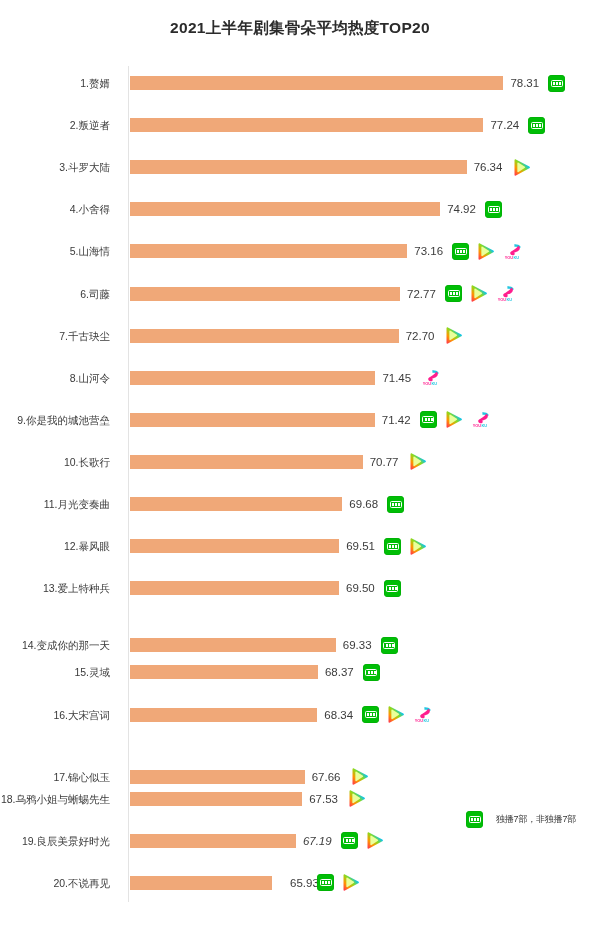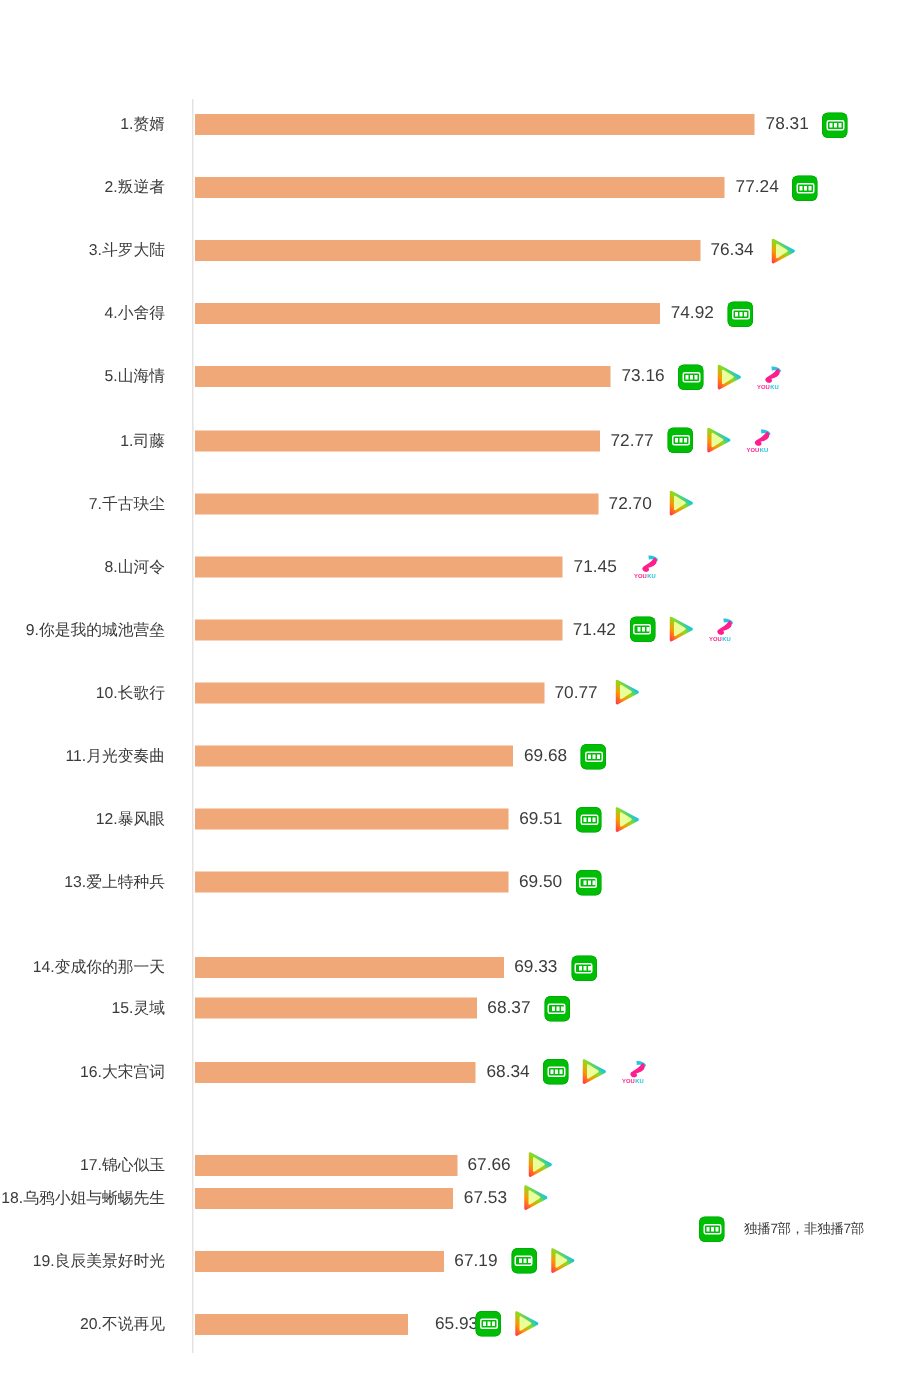--- a/index.html
+++ b/index.html
@@ -90,20 +90,21 @@
   .legend-ico{width:22px;display:flex;align-items:center;justify-content:flex-start;}
   .legend-text{
     font-size:9px;color:#3a3a3a;white-space:nowrap;letter-spacing:-.2px;
   }
 </style>
 </head>
 <body>
 
 <div class="chart-wrap">
 
+  <div class="chart-title">2021上半年剧集骨朵平均热度TOP20</div>
 
   <div class="plot">
     <div class="axis-line"></div>
     <div id="rows">
         <div class="row" style="top: 12px;">
           <div class="cat-label">1.赘婿</div>
           <div class="bar" style="width: 373.387px;"></div>
           <div class="bar-value" style="left: 510.387px;">78.31</div>
           <div class="icons" style="left: 548.387px;">
             <span class="ico ico-iqiyi">
@@ -181,21 +182,21 @@
                 <path d="M14.5 1.5 C17.5 1.2 20.5 2.2 21.8 4.2 C22.6 5.4 21.2 6.4 20.1 5.6 C18.6 4.5 16.6 4.2 14.9 4.8 Z" fill="#23c6e0"></path>
                 <path d="M19.6 3.2 C21.4 4.4 21.6 6.6 20.3 8.2 C18.6 10.3 15.1 11.3 11.2 11.9 C10.1 12.1 9.6 10.9 10.5 10.3 C13.6 8.4 16.9 6.4 18.3 4.3 Z" fill="#ff1e8e"></path>
                 <path d="M10.6 10.6 C12.6 10.0 14.4 10.6 14.9 12.0 C15.4 13.5 14.1 14.7 12.3 14.4 C10.7 14.1 9.6 12.8 9.7 11.7 Z" fill="#ff1e8e"></path>
                 <text x="3.2" y="19" font-family="Liberation Sans, sans-serif" font-size="4.6" font-weight="bold" fill="#ff1e8e">YOU</text>
                 <text x="13.6" y="19" font-family="Liberation Sans, sans-serif" font-size="4.6" font-weight="bold" fill="#23c6e0">KU</text>
               </svg>
             </span>
           </div>
         </div>
         <div class="row" style="top: 222.5px;">
-          <div class="cat-label">1.司藤</div>
+          <div class="cat-label">6.司藤</div>
           <div class="bar" style="width: 270.01px;"></div>
           <div class="bar-value" style="left: 407.01px;">72.77</div>
           <div class="icons" style="left: 445.01px;">
             <span class="ico ico-iqiyi">
               <i></i>
             </span>
             <span class="ico ico-tencent">
               <svg viewBox="0 0 20 18" width="19" height="17">
                 <defs>
                   <linearGradient id="tg3" x1="0" y1="1" x2="1" y2="0">
@@ -454,21 +455,21 @@
                 </defs>
                 <path d="M2.6 1.2 C2.6 0.4 3.4 0 4.1 0.4 L18.3 7.9 C19.1 8.3 19.1 9.5 18.3 9.9 L4.1 17.5 C3.4 17.9 2.6 17.4 2.6 16.6 Z" fill="url(#tg10)"></path>
                 <path d="M5.6 4.3 C5.6 3.8 6.1 3.5 6.5 3.7 L13.6 8.2 C14 8.5 14 9.1 13.6 9.3 L6.5 13.9 C6.1 14.1 5.6 13.8 5.6 13.3 Z" fill="#eaff9a"></path>
               </svg>
             </span>
           </div>
         </div>
         <div class="row" style="top: 769.8px;">
           <div class="cat-label">19.良辰美景好时光</div>
           <div class="bar" style="width: 165.887px;"></div>
-          <div class="bar-value" style="left: 302.887px;">67.19</div>
+          <div class="bar-value" style="left: 302.887px; font-style: italic;">67.19</div>
           <div class="icons" style="left: 340.887px;">
             <span class="ico ico-iqiyi">
               <i></i>
             </span>
             <span class="ico ico-tencent">
               <svg viewBox="0 0 20 18" width="19" height="17">
                 <defs>
                   <linearGradient id="tg11" x1="0" y1="1" x2="1" y2="0">
                     <stop offset="0%" stop-color="#ff2d55"></stop>
                     <stop offset="28%" stop-color="#ff9500"></stop>

